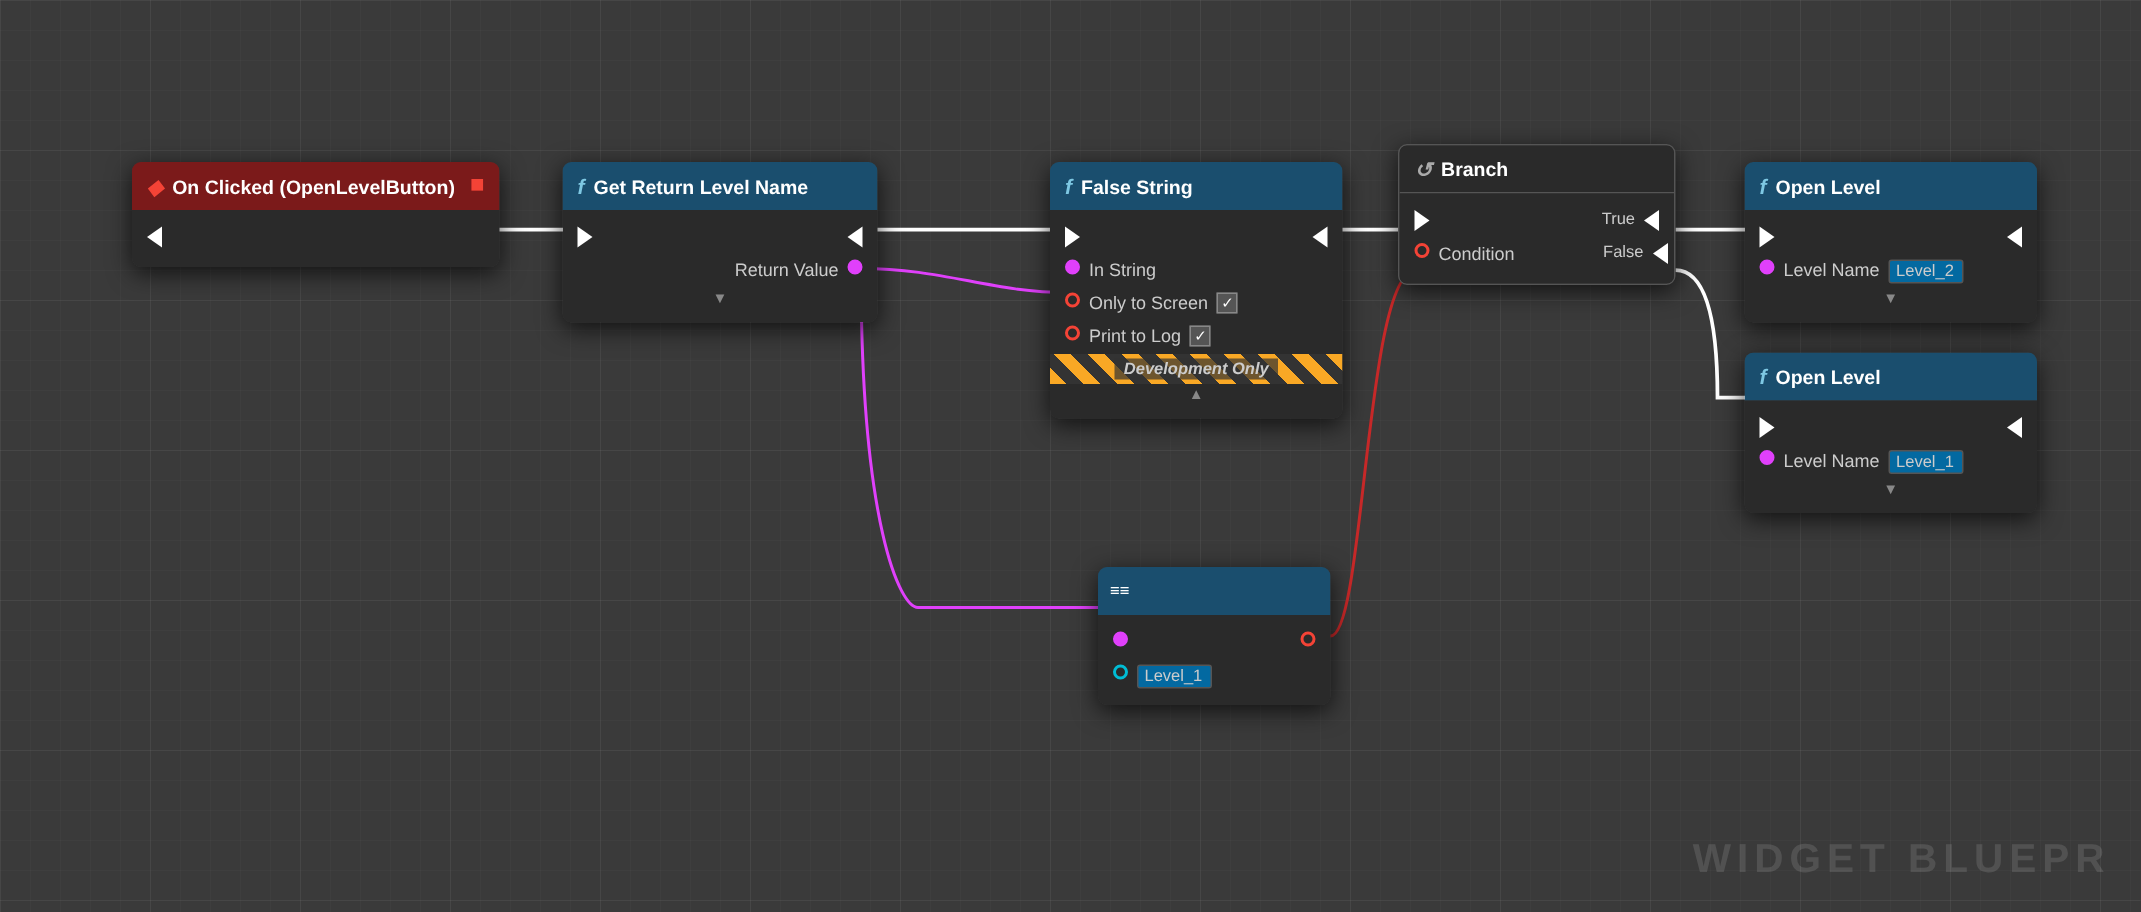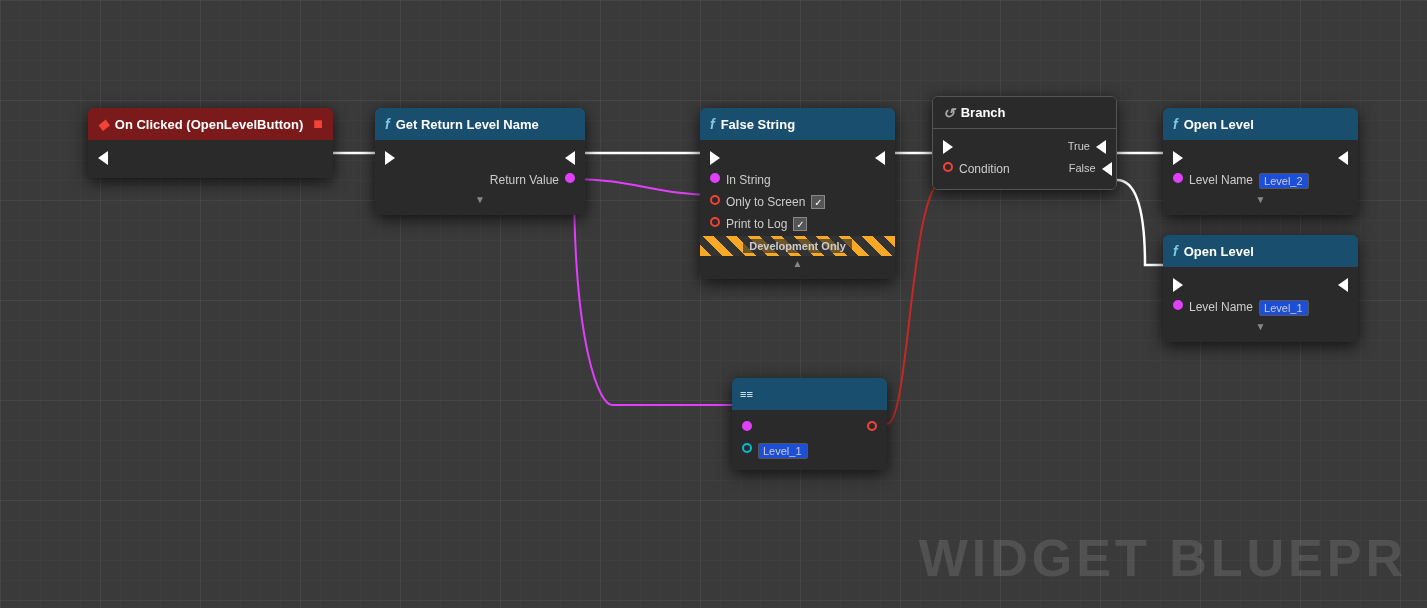--- a/index.html
+++ b/index.html
@@ -117,21 +117,21 @@
       border: 1px solid #888;
       display: inline-flex;
       align-items: center;
       justify-content: center;
       font-size: 10px;
       color: #fff;
     }
 
     
     .input-field {
-      background: #1d4ed8;
+      background: #0369a1;
       border: 1px solid #555;
       border-radius: 2px;
       padding: 1px 4px;
       color: #ccc;
       font-size: 11px;
       min-width: 50px;
     }
 
     
     .color-swatch {
@@ -151,20 +151,21 @@
         #333 16px
       );
       color: #222;
       font-size: 11px;
       font-weight: bold;
       text-align: center;
       padding: 3px;
       display: flex;
       justify-content: center;
       gap: 6px;
+      font-style: italic;
     }
     .dev-only-text {
       background: rgba(50,50,50,0.7);
       color: #ccc;
       padding: 1px 6px;
       font-size: 11px;
     }
 
     
     .collapse-arrow {
@@ -181,21 +182,21 @@
       width: 1427px;
       height: 608px;
       pointer-events: none;
     }
 
     
     .watermark {
       position: absolute;
       bottom: 20px;
       right: 20px;
-      font-size: 52px;
+      font-size: 27px;
       font-weight: bold;
       color: rgba(255,255,255,0.12);
       letter-spacing: 4px;
       font-family: Arial, sans-serif;
     }
 
     
     .node-icon {
       font-size: 14px;
       font-style: italic;

